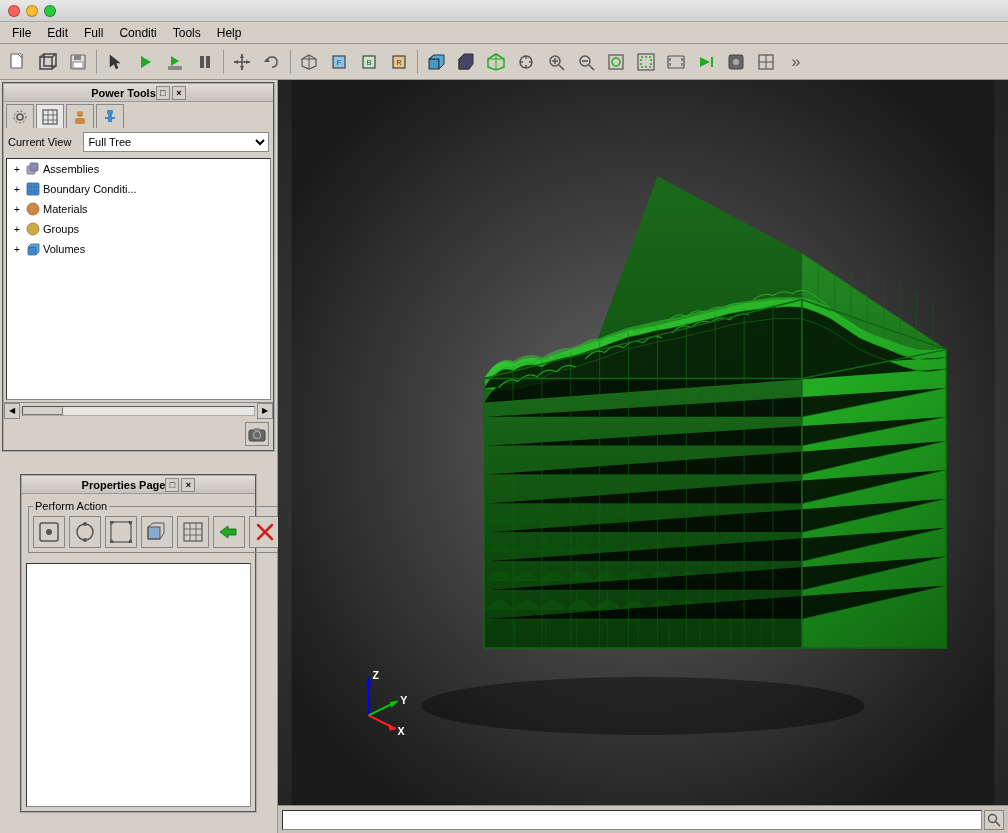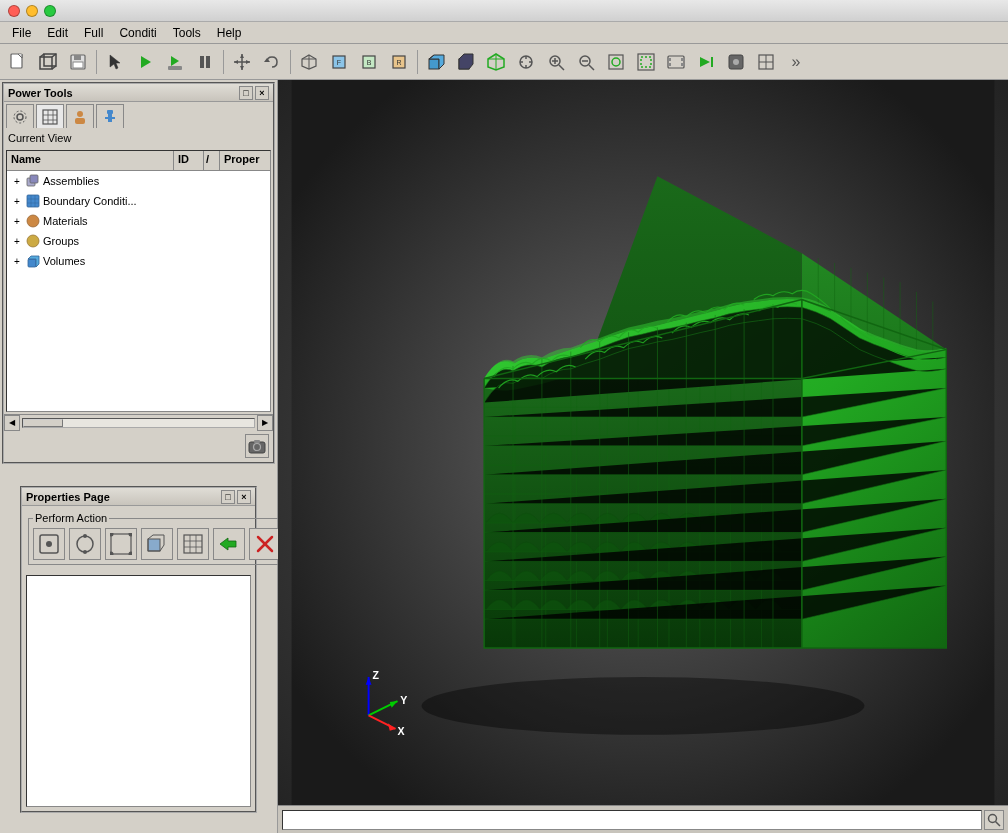--- a/index.html
+++ b/index.html
@@ -77,21 +77,21 @@
       background: #d4d0c8;
       border: 2px groove #aaa;
       margin: 2px;
       flex: 0 0 auto;
     }
     .panel-header {
       background: linear-gradient(to bottom, #e0ddd6, #c8c4bc);
       height: 18px;
       display: flex;
       align-items: center;
-      justify-content: space-between;
+      justify-content: center;
       padding: 0 4px;
       font-size: 11px;
       font-weight: bold;
       border-bottom: 1px solid #999;
     }
     .panel-header-btns { display: flex; gap: 2px; }
     .panel-header-btn {
       width: 14px; height: 14px;
       background: #d4d0c8;
       border: 1px solid #888;
@@ -562,29 +562,27 @@
           <svg width="16" height="16" viewBox="0 0 16 16">
               <rect x="5" y="1" width="6" height="4" rx="1" fill="#4488cc"></rect>
               <rect x="6" y="5" width="4" height="8" fill="#4488cc"></rect>
               <line x1="3" y1="9" x2="13" y2="9" stroke="#4488cc" stroke-width="2"></line>
             </svg>
         </div>
       </div>
 
       <div class="current-view">
         <span style="font-size:11px;">Current View</span>
+        <select class="current-view-select">
+          <option>Full Tree</option>
+          <option>Partial Tree</option>
+        </select>
       </div>
 
       <div class="tree-table">
-        <div class="tree-header">
-          <div class="tree-col-name">Name</div>
-          <div class="tree-col-id">ID</div>
-          <div class="tree-col-slash">/</div>
-          <div class="tree-col-prop">Proper</div>
-        </div>
         <div class="tree-body">
 
           <div class="tree-item">
             <div class="tree-expand">+</div>
             <div class="tree-icon">
               <svg width="14" height="14" viewBox="0 0 14 14">
                 <rect x="1" y="4" width="8" height="8" rx="1" fill="#aaaacc" stroke="#666" stroke-width="0.8"></rect>
                 <rect x="4" y="1" width="8" height="8" rx="1" fill="#8888bb" stroke="#666" stroke-width="0.8"></rect>
               </svg>
             </div>

